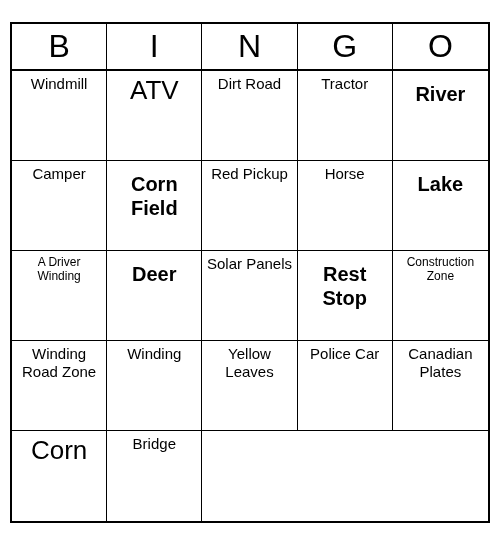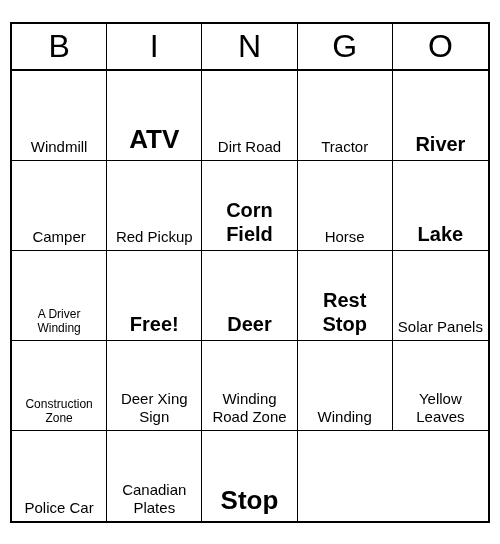--- a/index.html
+++ b/index.html
@@ -46,47 +46,48 @@
       display: grid;
       grid-template-columns: repeat(5, 1fr);
       grid-template-rows: repeat(5, 1fr);
     }
 
     .bingo-cell {
       border-right: 1px solid #000;
       border-bottom: 1px solid #000;
       min-height: 90px;
       display: flex;
-      align-items: flex-end;
+      align-items: flex-start;
       justify-content: center;
       text-align: center;
       padding: 4px;
     }
 
     .bingo-cell:nth-child(5n) {
       border-right: none;
     }
 
     .bingo-cell:nth-child(n+21) {
       border-bottom: none;
     }
 
     .bingo-cell span {
       display: block;
       line-height: 1.2;
     }
 
     .text-xl {
       font-size: 26px;
-      font-weight: bold;
+      font-weight: normal;
     }
 
     .text-lg {
       font-size: 20px;
       font-weight: bold;
+      margin-top: 7px;
     }
 
     .text-md {
       font-size: 15px;
     }
 
     .text-sm {
       font-size: 12px;
     }
   </style>
@@ -114,64 +115,61 @@
       <div class="bingo-cell">
         <span class="text-md">Tractor</span>
       </div>
       <div class="bingo-cell">
         <span class="text-lg">River</span>
       </div>
       <div class="bingo-cell">
         <span class="text-md">Camper</span>
       </div>
       <div class="bingo-cell">
-        <span class="text-md">Red Pickup</span>
+        <span class="text-lg">Corn Field</span>
       </div>
       <div class="bingo-cell">
-        <span class="text-lg">Corn Field</span>
+        <span class="text-md">Red Pickup</span>
       </div>
       <div class="bingo-cell">
         <span class="text-md">Horse</span>
       </div>
       <div class="bingo-cell">
         <span class="text-lg">Lake</span>
       </div>
       <div class="bingo-cell">
         <span class="text-sm">A Driver Winding</span>
       </div>
       <div class="bingo-cell">
-        <span class="text-lg">Free!</span>
+        <span class="text-lg">Deer</span>
       </div>
       <div class="bingo-cell">
-        <span class="text-lg">Deer</span>
+        <span class="text-md">Solar Panels</span>
       </div>
       <div class="bingo-cell">
         <span class="text-lg">Rest Stop</span>
       </div>
       <div class="bingo-cell">
-        <span class="text-md">Solar Panels</span>
-      </div>
-      <div class="bingo-cell">
         <span class="text-sm">Construction Zone</span>
-      </div>
-      <div class="bingo-cell">
-        <span class="text-md">Deer Xing Sign</span>
       </div>
       <div class="bingo-cell">
         <span class="text-md">Winding Road Zone</span>
       </div>
       <div class="bingo-cell">
         <span class="text-md">Winding</span>
       </div>
       <div class="bingo-cell">
         <span class="text-md">Yellow Leaves</span>
       </div>
       <div class="bingo-cell">
         <span class="text-md">Police Car</span>
       </div>
       <div class="bingo-cell">
         <span class="text-md">Canadian Plates</span>
       </div>
       <div class="bingo-cell">
-        <span class="text-xl">Stop</span>
+        <span class="text-xl">Corn</span>
+      </div>
+      <div class="bingo-cell">
+        <span class="text-md">Bridge</span>
       </div>
     </div>
 </div>
 
 </body></html>

